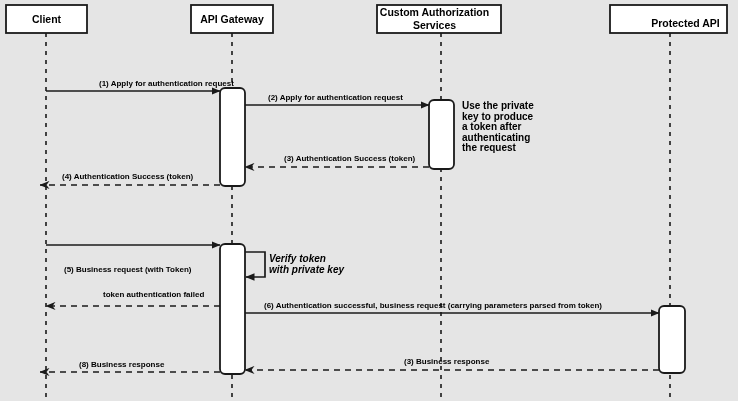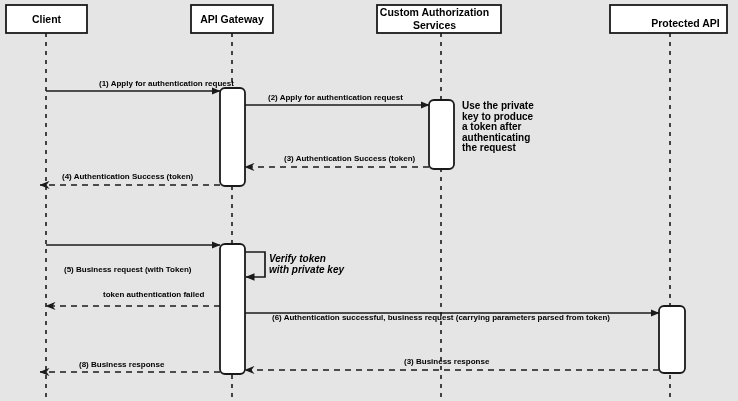--- a/index.html
+++ b/index.html
@@ -116,21 +116,21 @@
       <div class="participant-label" style="left: 6px; top: 5px; width: 81px; height: 28px;">Client</div>
       <div class="participant-label" style="left: 191px; top: 5px; width: 82px; height: 28px;">API Gateway</div>
       <div class="participant-label" style="left: 377px; top: 5px; width: 115px; height: 28px;">Custom Authorization Services</div>
       <div class="participant-label" style="left: 610px; top: 5px; width: 117px; height: 36px; padding-left: 17px;">Protected API</div>
       <div class="msg-label" style="left: 62px; top: 79px; margin-left: 37px;">(1) Apply for authentication request</div>
       <div class="msg-label" style="left: 268px; top: 93px;">(2) Apply for authentication request</div>
       <div class="msg-label" style="left: 284px; top: 154px;">(3) Authentication Success (token)</div>
       <div class="msg-label" style="left: 62px; top: 172px;">(4) Authentication Success (token)</div>
       <div class="msg-label" style="left: 64px; top: 233px; margin-top: 32px;">(5) Business request (with Token)</div>
       <div class="msg-label" style="left: 79px; top: 290px; margin-left: 24px;">token authentication failed</div>
-      <div class="msg-label" style="left: 272px; top: 301px; margin-top: 12px;">(6) Authentication successful, business request (carrying parameters parsed from token)</div>
+      <div class="msg-label" style="left: 264px; top: 301px;">(6) Authentication successful, business request (carrying parameters parsed from token)</div>
       <div class="msg-label" style="left: 404px; top: 357px;">(3) Business response</div>
       <div class="msg-label" style="left: 79px; top: 360px;">(8) Business response</div>
       <div class="self-label" style="left: 269px; top: 253px;">
         <div>Verify token</div>
         <div>with private key</div>
       </div>
       <div class="note-label" style="left: 462px; top: 101px;">Use the private key to produce a token after authenticating the request</div>
     </div>
 
 </div>

